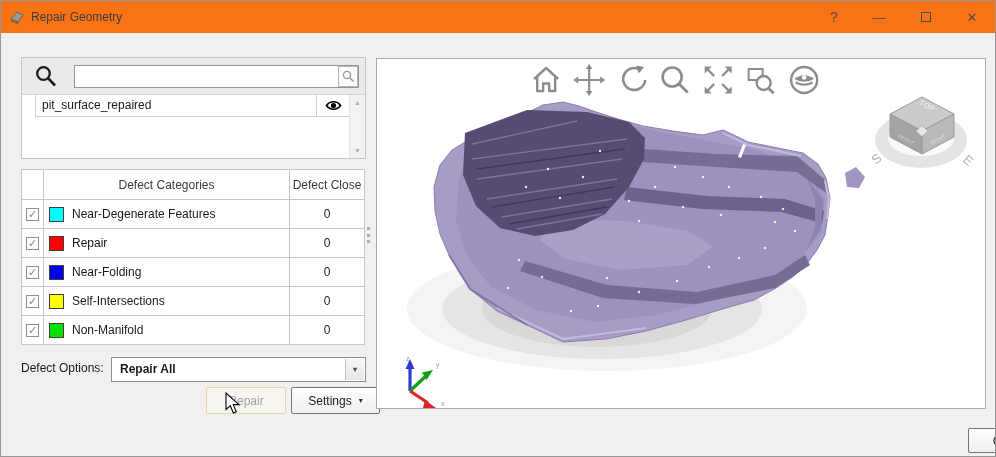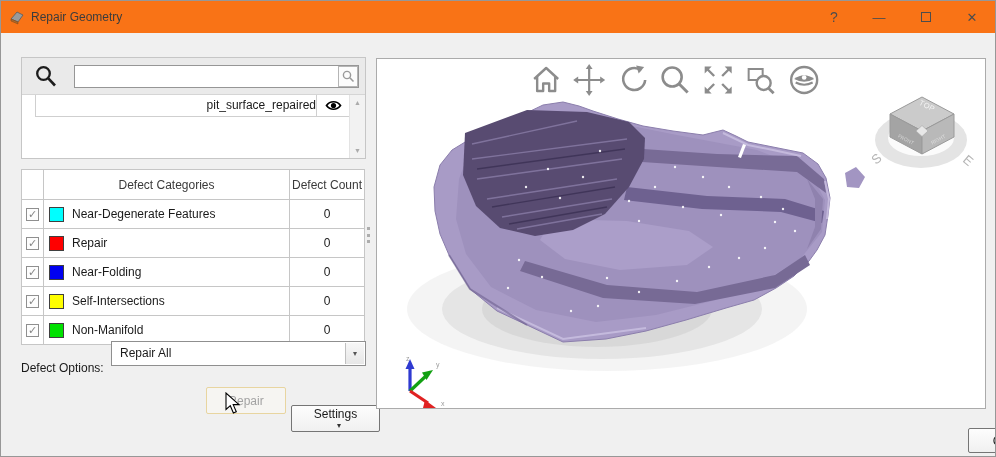--- a/index.html
+++ b/index.html
@@ -26,21 +26,21 @@
   .panel-strip { position:absolute; left:0; top:0; right:0; height:37px; background:#eaeaea;
                  border-bottom:1px solid #d5d5d5; }
   .big-search { position:absolute; left:13px; top:7px; }
   .search-input { position:absolute; left:52px; top:7px; width:285px; height:23px;
                   border:1px solid #969696; padding:0 24px 0 6px; font-size:12px;
                   font-family:"Liberation Sans", sans-serif; outline:none; }
   .mini-search-btn { position:absolute; left:316px; top:8px; width:20px; height:21px;
                      background:#fcfcfc; border:1px solid #b5b5b5; display:flex;
                      align-items:center; justify-content:center; }
   .tree { position:absolute; left:0; top:37px; right:16px; bottom:0; background:#fff; }
-  .tree-row { position:relative; height:28px;text-align:right; }
+  .tree-row { position:relative; height:28px; }
   .tree-name { position:absolute; left:13px; top:0; width:282px; height:22px;
                border:1px solid #cfcfcf; border-top:none; line-height:20px; padding-left:6px; }
   .tree-eye { position:absolute; left:295px; right:0; top:0; height:22px;
               border-bottom:1px solid #cfcfcf; display:flex; align-items:center; justify-content:center; }
   .vscroll { position:absolute; top:37px; right:0; bottom:0; width:16px; background:#f2f2f2;
              border-left:1px solid #e3e3e3; }
   .vscroll .arr { position:absolute; left:0; width:100%; text-align:center; color:#ababab; font-size:7px; }
   .vscroll .arr.up { top:4px; } .vscroll .arr.down { bottom:4px; }
 
   
@@ -58,34 +58,34 @@
   .cat-wrap { display:flex; align-items:center; }
   .swatch { width:15px; height:15px; border:1px solid #3f3f3f; margin-right:8px; flex:none; }
   .cell-cnt { text-align:center; }
 
   
   .splitter { position:absolute; left:366px; top:226px; height:16px; width:0;
               border-left:3px dotted #adadad; }
 
   
   .opt-label { position:absolute; left:20px; top:360px; color:#1a1a1a; }
-  .combo { position:absolute; left:110px; top:340px; width:255px; height:25px;
-           border:1px solid #8f8f8f; background:#fff; }
+  .combo { position:absolute; left:110px; top:356px; width:255px; height:25px;
+           border:1px solid #8f8f8f; background:#fff;font-weight:bold; }
   .combo-text { position:absolute; left:8px; top:0; line-height:23px; }
   .combo-arrow { position:absolute; right:1px; top:1px; bottom:1px; width:19px;
                  background:linear-gradient(#f7f7f7,#e7e7e7); border-left:1px solid #c0c0c0;
                  display:flex; align-items:center; justify-content:center; color:#555; font-size:8px; }
 
   
   .btn { position:absolute; display:flex; align-items:center; justify-content:center;
          border:1px solid #757575; background:linear-gradient(#fdfdfd,#f0f0f0);
          border-radius:2px; font-size:12px; color:#1a1a1a; }
   .btn-repair { left:205px; top:386px; width:80px; height:27px;
                 border:1px solid #e8d5a0; background:#f6f5f2; color:#a3a3a3; }
-  .btn-settings { left:290px; top:404px; width:89px; height:27px;flex-direction:column; }
+  .btn-settings { left:290px; top:386px; width:89px; height:27px; }
   .btn-close { left:927px; top:427px; width:80px; height:25px;margin-left:40px; }
   .caret { font-size:8px; margin-left:7px; color:#333; }
 
   .cursor { position:absolute; left:224px; top:391px; z-index:9; }
 
   
   .viewport { position:absolute; left:375px; top:57px; width:610px; height:351px;
               background:#fff; border:1px solid #ababab; }
   .mesh-svg { position:absolute; left:0; top:0; }
   .vp-toolbar { position:absolute; top:4px; left:50%; transform:translateX(-52%);
@@ -147,21 +147,21 @@
   <table class="defects">
     <colgroup>
         <col class="col-chk">
         <col class="col-cat">
         <col class="col-cnt">
       </colgroup>
     <tbody>
         <tr>
       <th></th>
       <th>Defect Categories</th>
-      <th>Defect Count</th>
+      <th>Defect Close</th>
     </tr>
     <tr>
       <td class="cell-chk"><span class="checkbox">
               <span>✓</span>
             </span></td>
       <td class="cell-cat">
             <span class="cat-wrap">
               <span class="swatch" style="background: rgb(0, 255, 255);"></span>
               <span>Near-Degenerate Features</span>
             </span>

